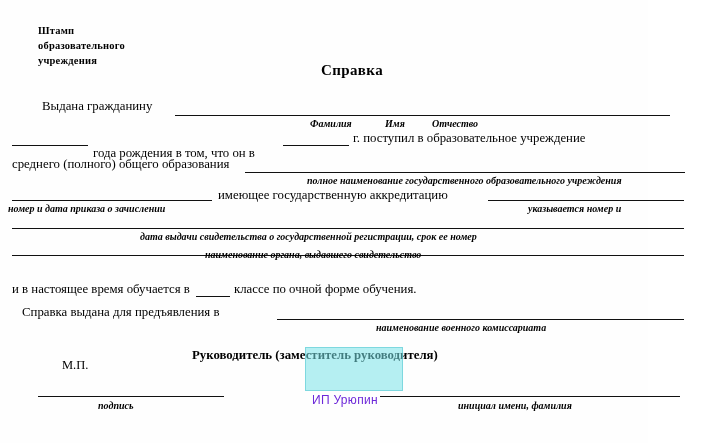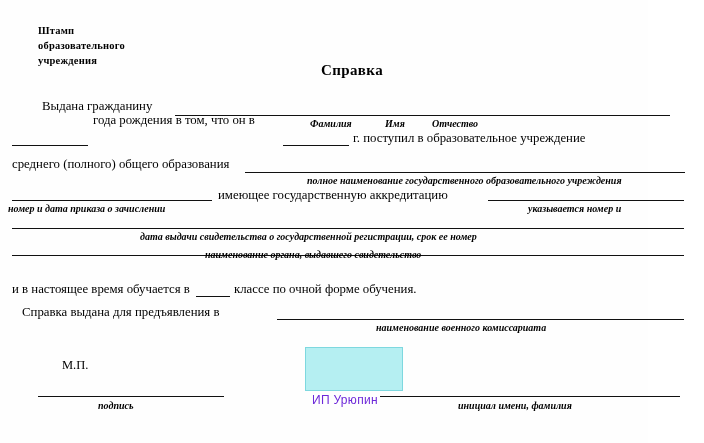--- a/index.html
+++ b/index.html
@@ -112,21 +112,21 @@
 
   <div class="doc-title">Справка</div>
 
   <div class="line" style="left:42px; top:99px;">Выдана гражданину</div>
   <div class="rule" style="left:175px; top:115px; width:495px;"></div>
   <div class="caption" style="left:310px; top:118px;">Фамилия</div>
   <div class="caption" style="left:385px; top:118px;">Имя</div>
   <div class="caption" style="left:432px; top:118px;">Отчество</div>
 
   <div class="rule" style="left:12px; top:145px; width:76px;"></div>
-  <div class="line" style="left:93px; top:113px;">года рождения в том, что он в</div>
+  <div class="line" style="left:93px; top:146px;">года рождения в том, что он в</div>
   <div class="rule" style="left:283px; top:145px; width:66px;"></div>
   <div class="line" style="left:353px; top:131px;">г. поступил в образовательное учреждение</div>
 
   <div class="line" style="left:12px; top:157px;">среднего (полного) общего образования</div>
   <div class="rule" style="left:245px; top:172px; width:440px;"></div>
   <div class="caption" style="left:307px; top:175px;">полное наименование государственного образовательного учреждения</div>
 
   <div class="rule" style="left:12px; top:200px; width:200px;"></div>
   <div class="line" style="left:218px; top:188px;">имеющее государственную аккредитацию</div>
   <div class="rule" style="left:488px; top:200px; width:196px;"></div>
@@ -142,20 +142,21 @@
   <div class="line" style="left:12px; top:282px;">и в настоящее время обучается в</div>
   <div class="rule" style="left:196px; top:296px; width:34px;"></div>
   <div class="line" style="left:234px; top:282px;">классе по очной форме обучения.</div>
 
   <div class="line" style="left:22px; top:305px;">Справка выдана для предъявления в</div>
   <div class="rule" style="left:277px; top:319px; width:407px;"></div>
   <div class="caption" style="left:376px; top:322px;">наименование военного комиссариата</div>
 
   <div class="mp">М.П.</div>
 
+  <div class="sig-bold" style="left:192px; top:348px;">Руководитель (заместитель руководителя)</div>
 
   <div class="watermark"></div>
   <div class="watermark-text">ИП Урюпин</div>
 
   <div class="rule" style="left:38px; top:396px; width:186px;"></div>
   <div class="caption" style="left:98px; top:400px; font-style:italic;">подпись</div>
 
   <div class="rule" style="left:380px; top:396px; width:300px;"></div>
   <div class="caption" style="left:458px; top:400px; font-style:italic;">инициал имени, фамилия</div>
 

